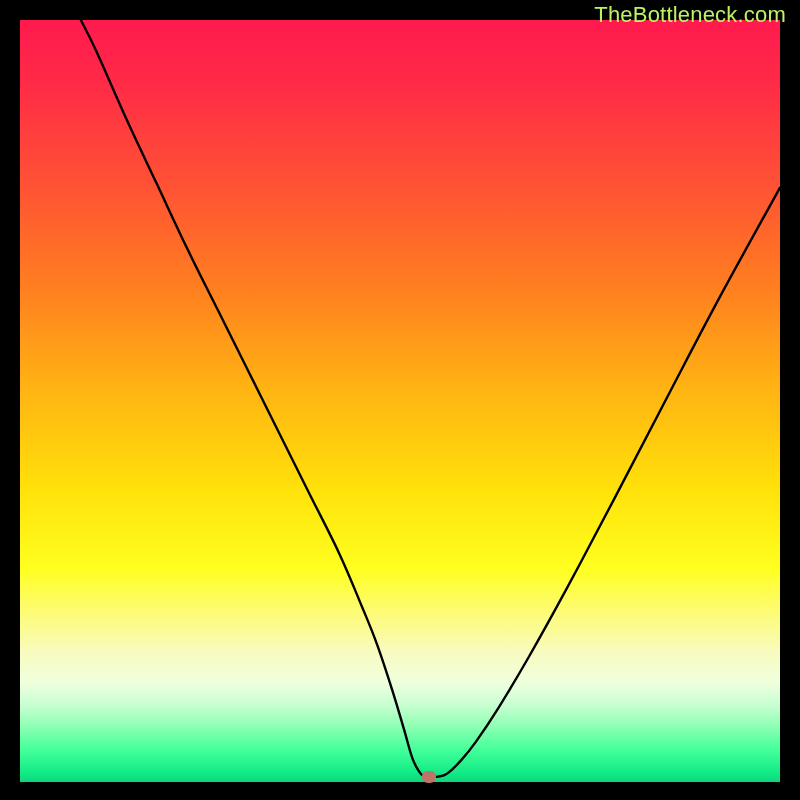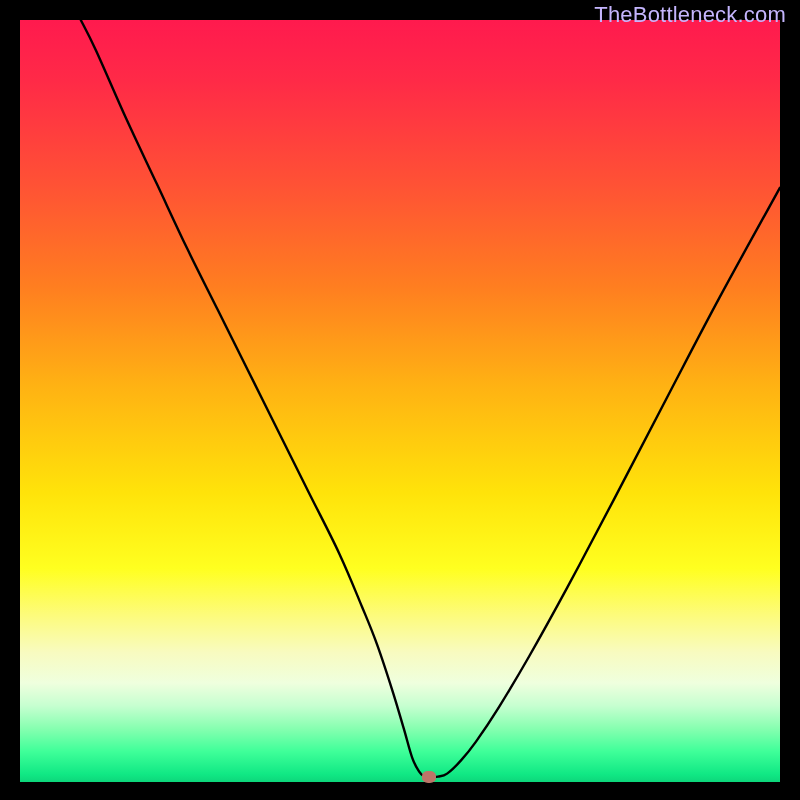--- a/index.html
+++ b/index.html
@@ -14,21 +14,21 @@
   .frame {
     position: relative;
     width: 800px;
     height: 800px;
     background: #000;
   }
   .watermark {
     position: absolute;
     top: 2px;
     right: 14px;
-    color: #c4b5fd;
+    color: #bef264;
     font-size: 22px;
     font-weight: 500;
     letter-spacing: 0.2px;
     z-index: 5;
   }
   .plot-area {
     position: absolute;
     left: 20px;
     top: 20px;
     width: 760px;

